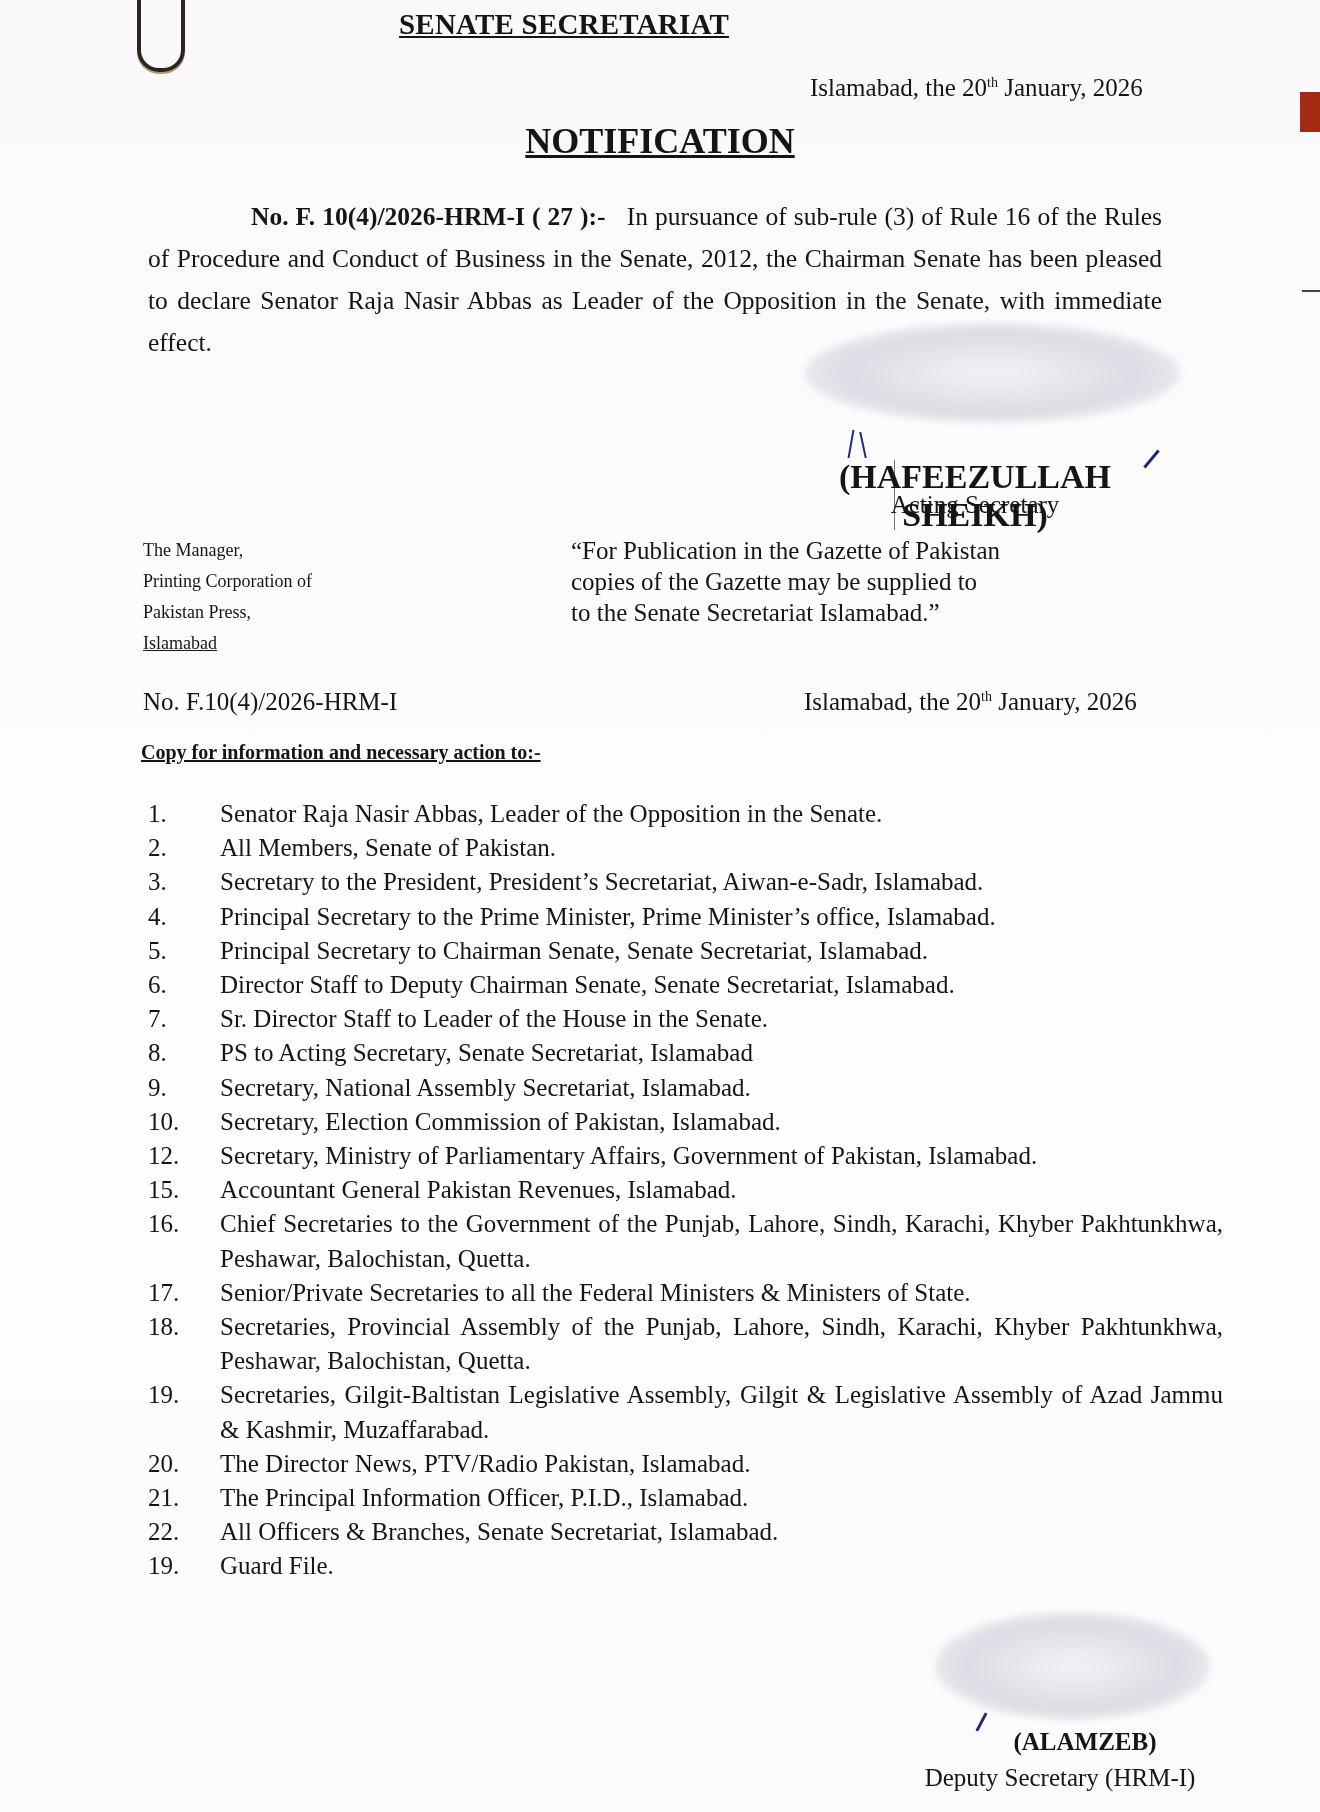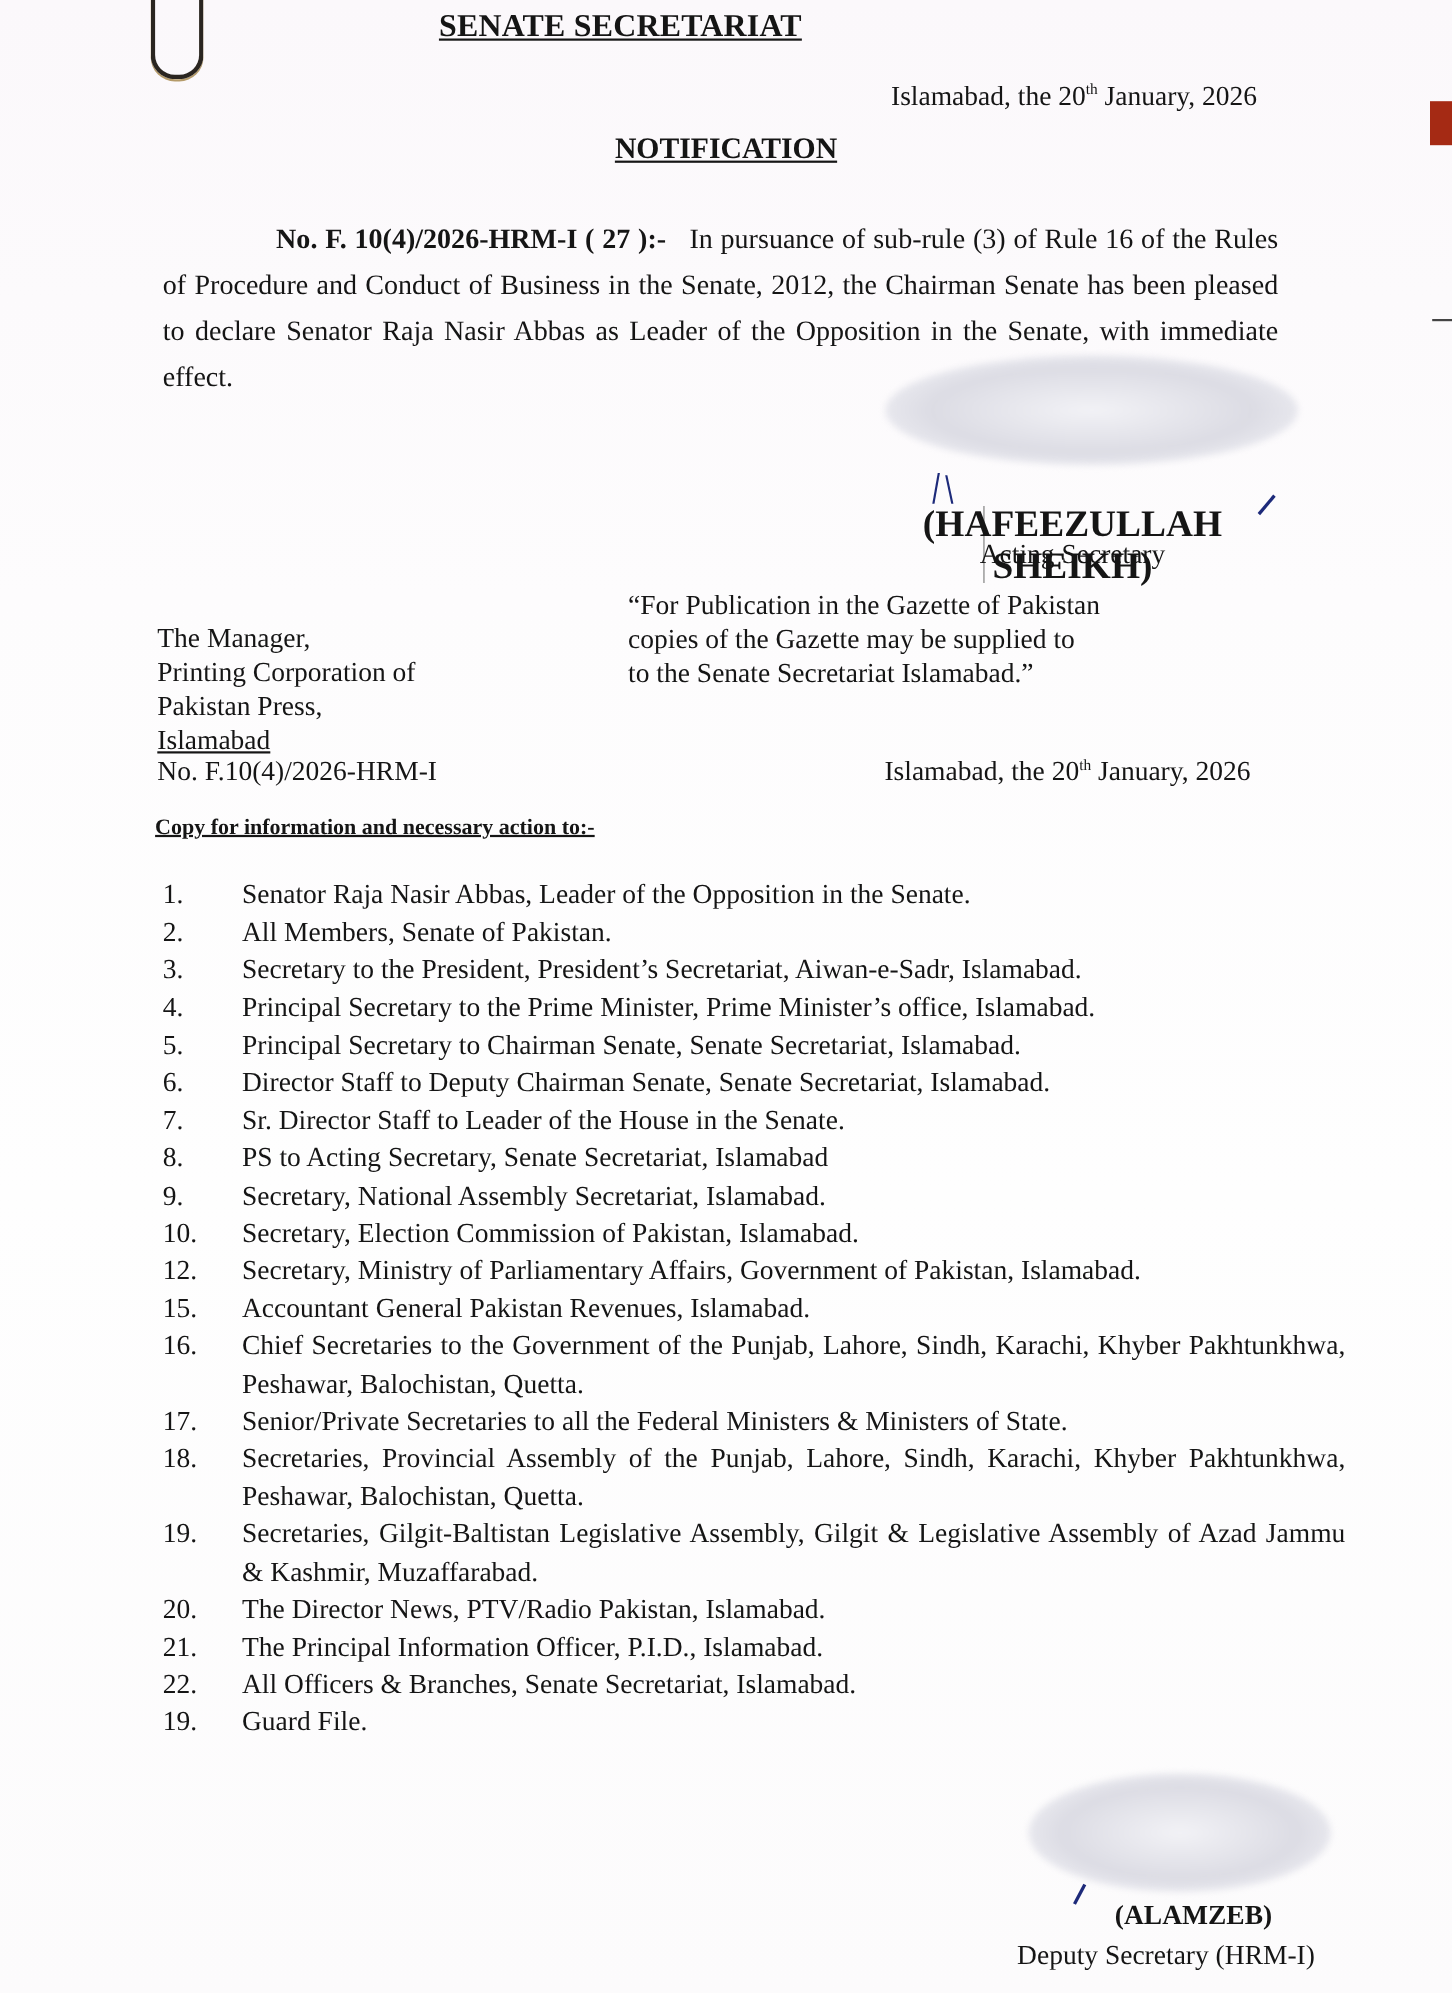--- a/index.html
+++ b/index.html
@@ -20,41 +20,41 @@
   .edge-dash { left: 1302px; top: 290px; width: 18px; height: 2px; background: #444; }
   .title {
     left: 0; width: 1128px; top: 8px; text-align: center;
     font-size: 29px; font-weight: bold; text-decoration: underline; letter-spacing: 0.2px;
   }
   .date { font-size: 25px; font-stretch: condensed; }
   .date sup { font-size: 14px; }
   .date-top { left: 810px; top: 74px; }
   .notif-head {
     left: 0; width: 1320px; top: 120px; text-align: center;
-    font-size: 27px; font-weight: bold; text-decoration: underline;
+    font-size: 36px; font-weight: bold; text-decoration: underline;
   }
   .para {
     left: 148px; top: 196px; width: 1014px;
     font-size: 25.5px; line-height: 42px; text-align: justify; text-indent: 103px;
   }
   .para b { font-weight: bold; }
   .blur {
     border-radius: 50%;
     background: radial-gradient(ellipse at center, #f2f2f6 0%, #dcdce4 55%, #eeeef3 80%, rgba(240,240,245,0) 100%);
     filter: blur(3px);
   }
   .blur1 { left: 805px; top: 323px; width: 375px; height: 100px; }
   .blur2 { left: 935px; top: 1612px; width: 275px; height: 108px; }
   .sig-stroke { position: absolute; border-left: 2px solid #1d2a7a; }
   .sig-name {
     left: 790px; width: 370px; text-align: center; top: 458px;
     font-size: 34px; font-weight: bold;
   }
   .sig-role { left: 790px; width: 370px; text-align: center; top: 491px; font-size: 25px; }
-  .addr { left: 143px; top: 565px; font-size: 25px; line-height: 31px; }
+  .addr { left: 143px; top: 535px; font-size: 18px; line-height: 31px; }
   .addr .u { text-decoration: underline; }
   .pub { left: 571px; top: 535px; font-size: 25px; line-height: 31px; }
   .ref { left: 143px; top: 688px; font-size: 25px; }
   .date-mid { left: 804px; top: 688px; }
   .copy-head {
     left: 141px; top: 741px; font-size: 20px; font-weight: bold; text-decoration: underline;
   }
   .list { left: 148px; top: 797px; width: 1075px; font-size: 25px; }
   .li { display: flex; line-height: 34.2px; }
   .li .num { width: 72px; flex: none; }

